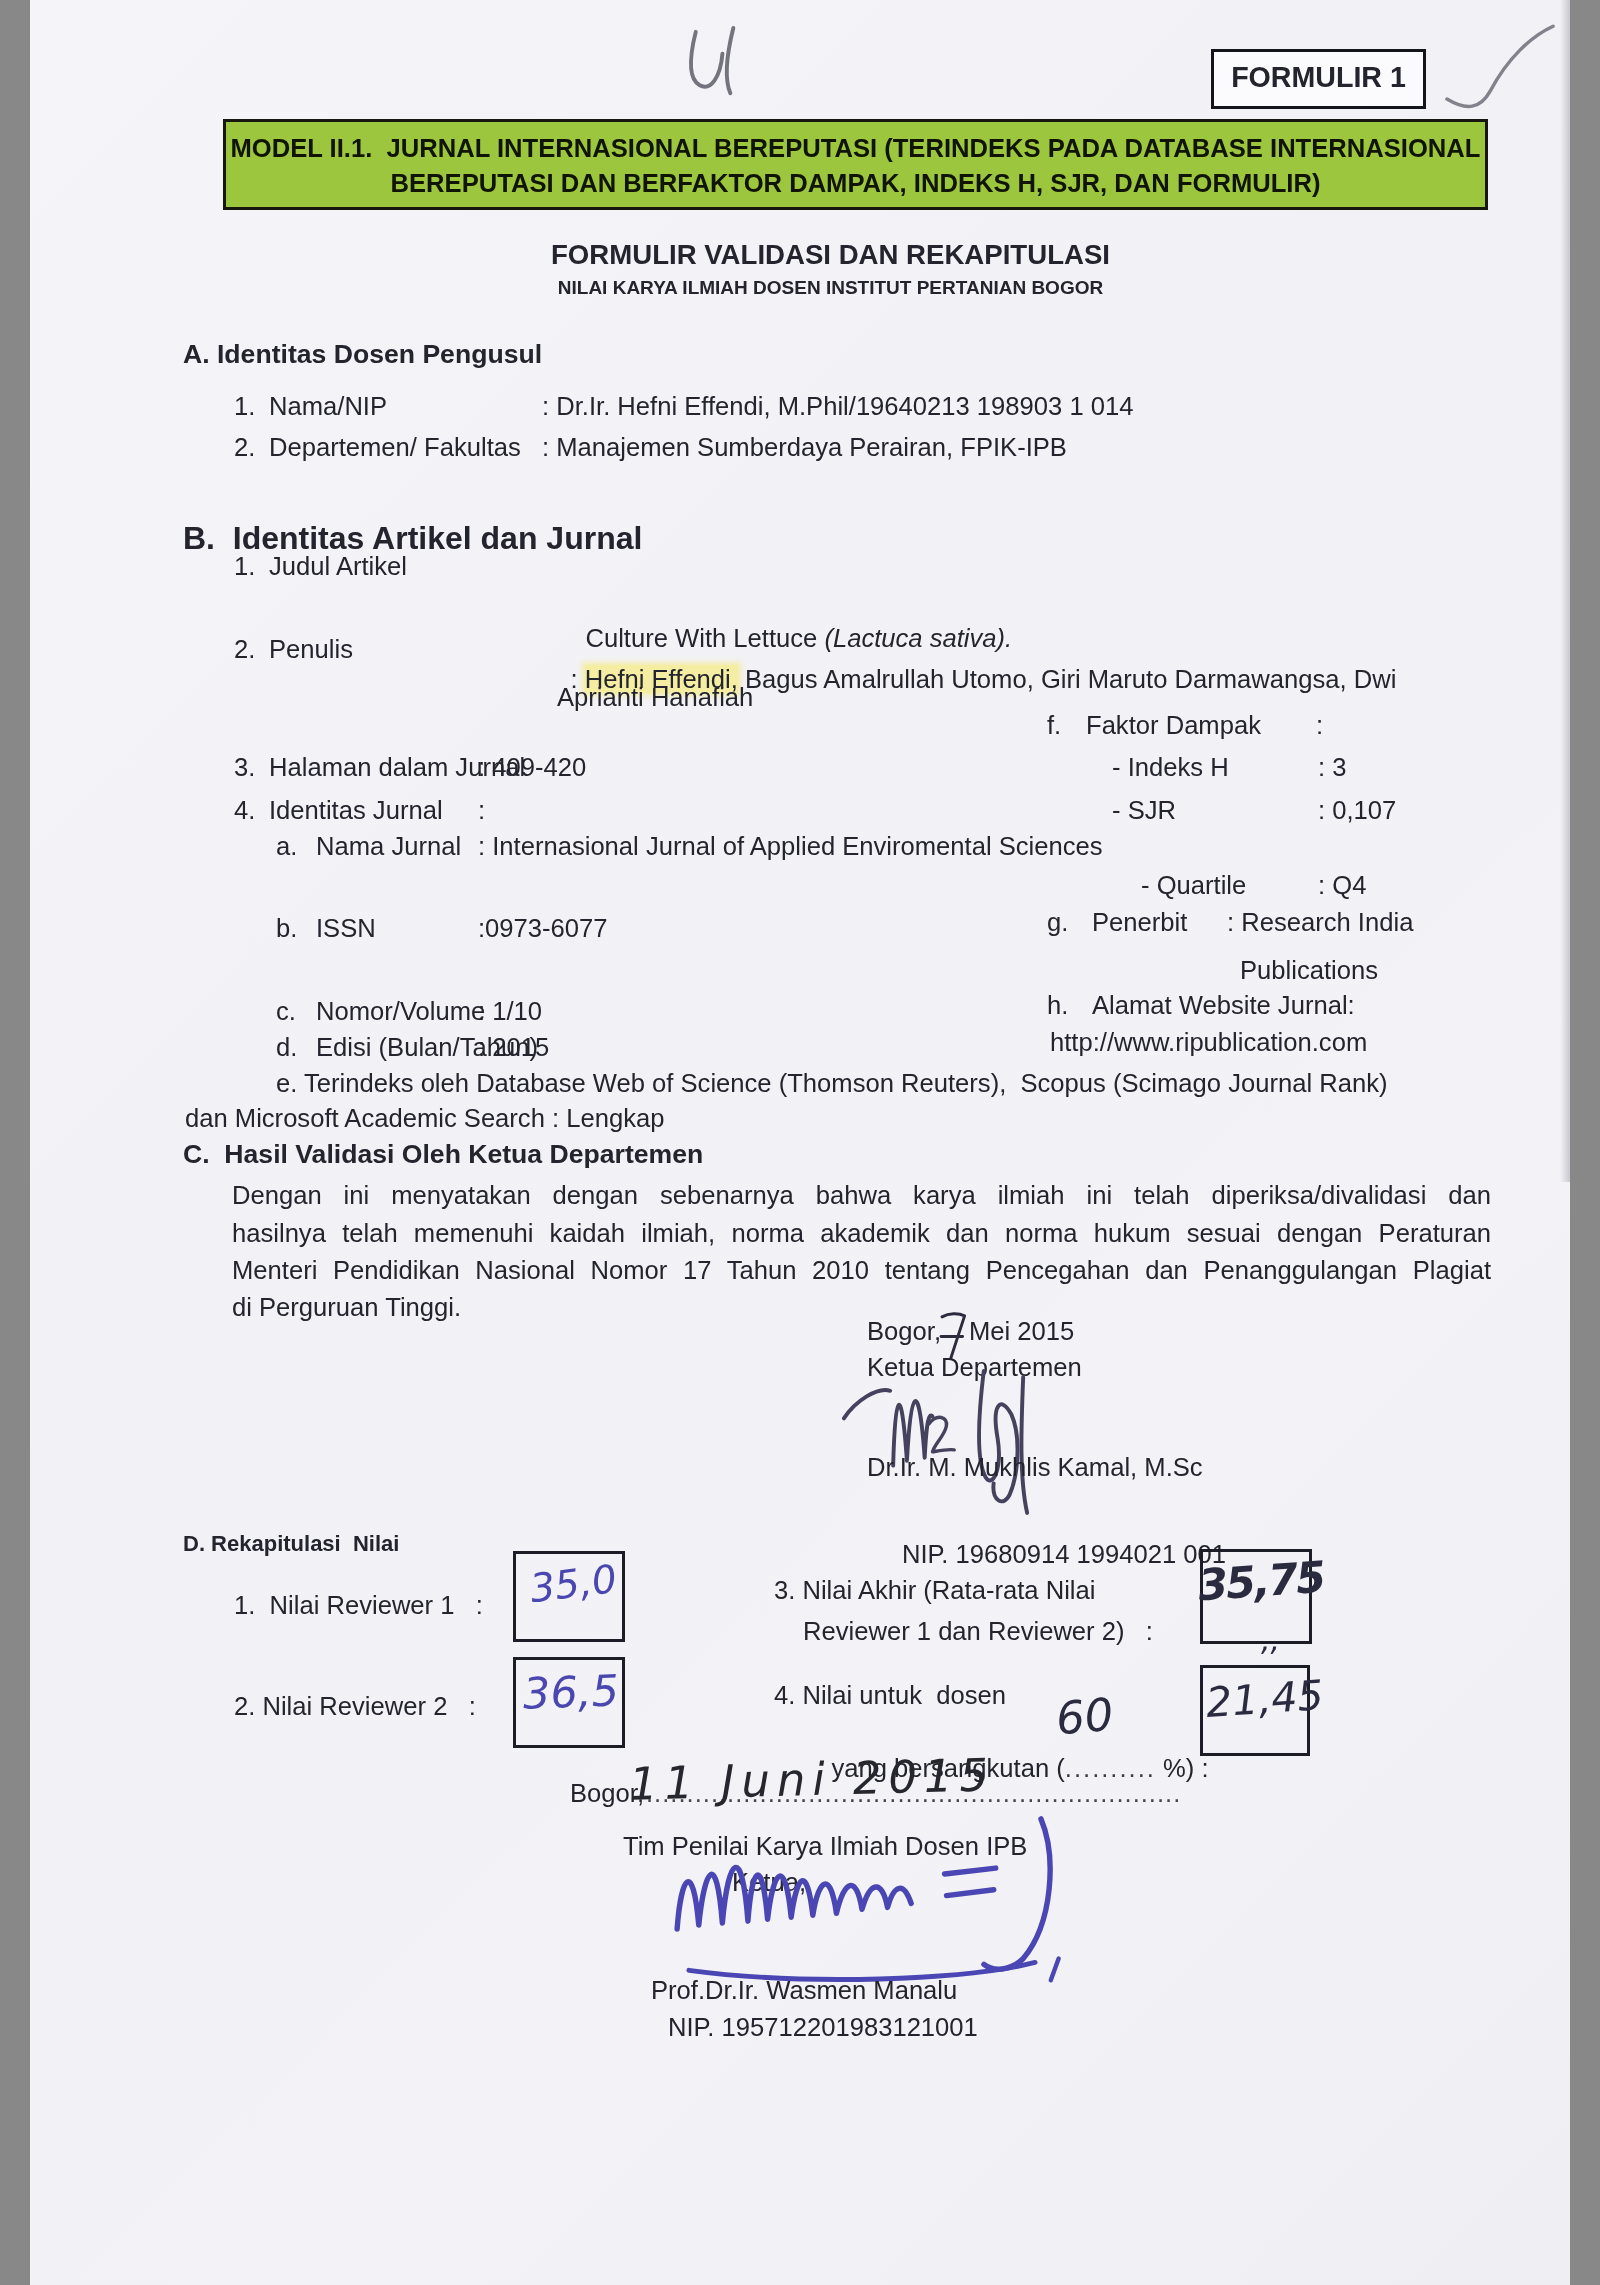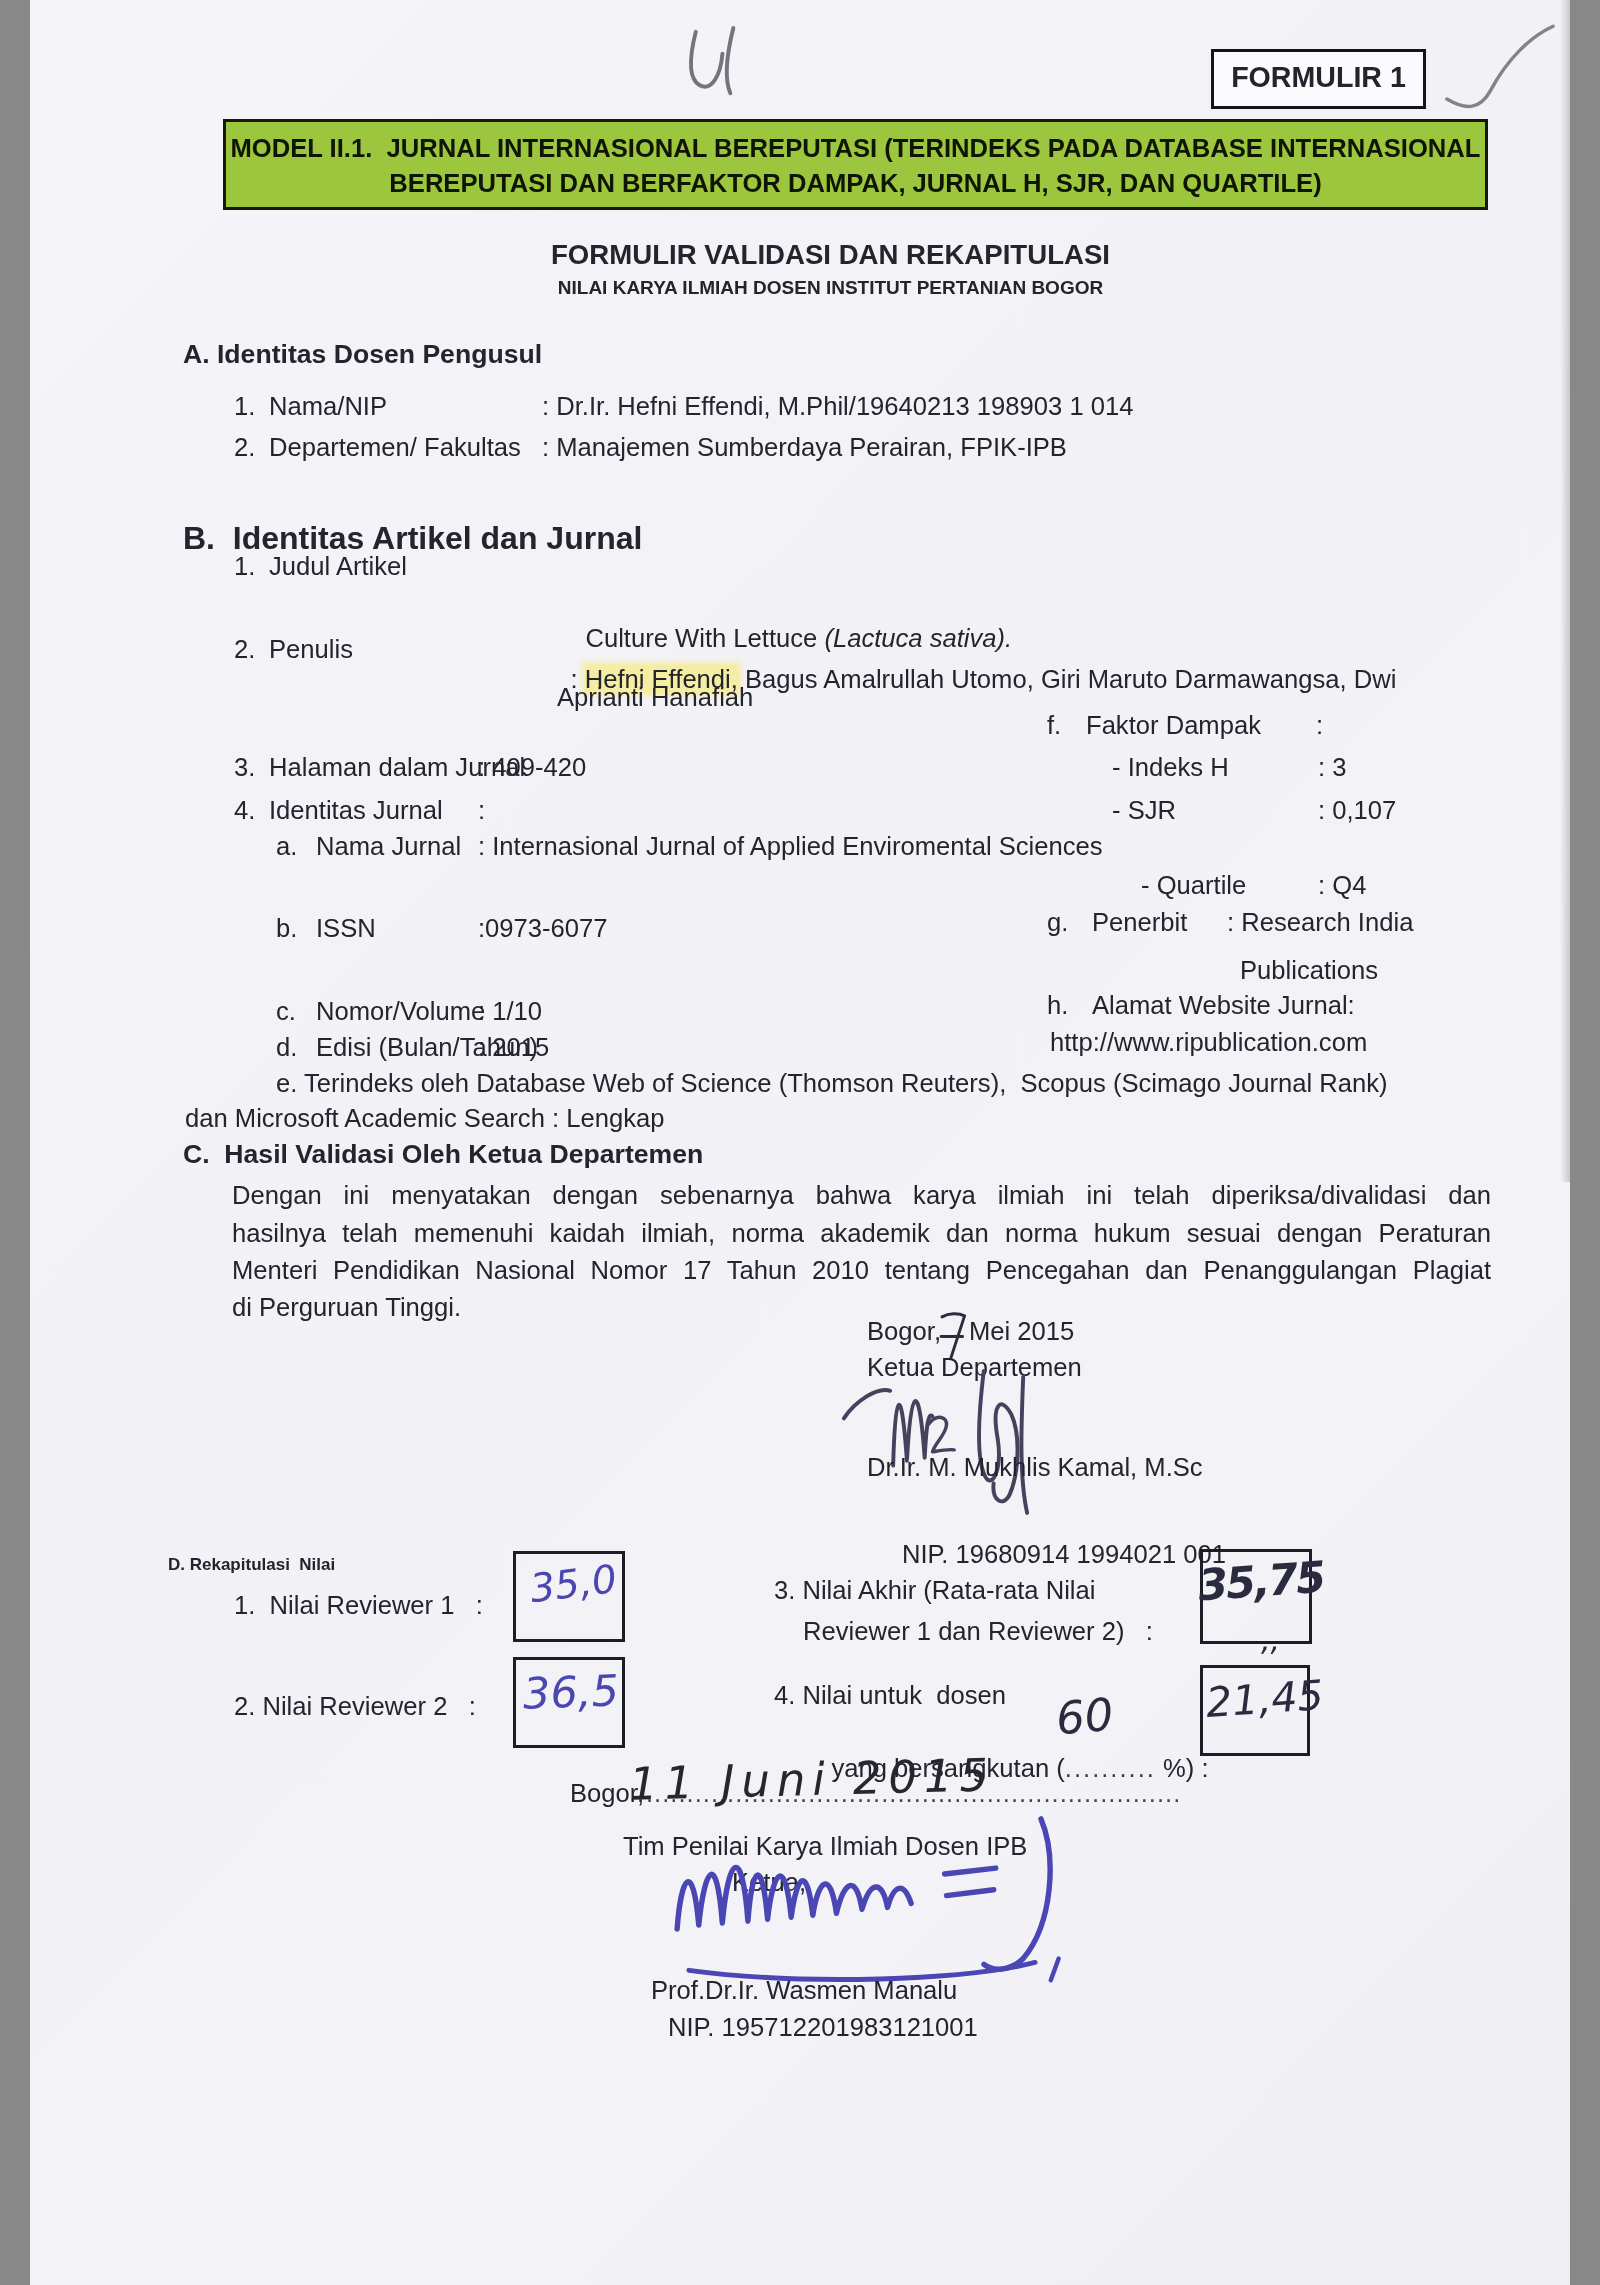--- a/index.html
+++ b/index.html
@@ -39,21 +39,21 @@
   <div style="position:absolute; left:1181px; top:49px; width:209px; height:54px; border:3px solid #14141c; background:#fbfbfd;">
     <div class="t b" style="position:static; font-size:28.6px; text-align:center; line-height:51px;">FORMULIR 1</div>
   </div>
 
   <svg style="left:1411px; top:21.7px;" width="118" height="99" viewBox="0 0 120 100">
     <path d="M6,78 C26,90 40,88 50,70 C68,36 92,14 114,4" stroke="#82828c" stroke-width="3.5"></path>
   </svg>
 
   <div style="position:absolute; left:193px; top:119px; width:1265px; height:91px; border:3.9px solid #17170f; background:#9dc63f; box-sizing:border-box; text-align:center; padding-top:8.9px;">
     <div class="b" style="font-size:25.6px; color:#101403; line-height:35px; white-space:pre;">MODEL II.1.  JURNAL INTERNASIONAL BEREPUTASI (TERINDEKS PADA DATABASE INTERNASIONAL</div>
-    <div class="b" style="font-size:25.6px; color:#101403; line-height:35px; white-space:pre;">BEREPUTASI DAN BERFAKTOR DAMPAK, JURNAL H, SJR, DAN QUARTILE)</div>
+    <div class="b" style="font-size:25.6px; color:#101403; line-height:35px; white-space:pre;">BEREPUTASI DAN BERFAKTOR DAMPAK, INDEKS H, SJR, DAN FORMULIR)</div>
   </div>
 
   <div class="t b cen" style="top:239px; font-size:27.6px;">FORMULIR VALIDASI DAN REKAPITULASI</div>
   <div class="t b cen" style="top:277px; font-size:19px;">NILAI KARYA ILMIAH DOSEN INSTITUT PERTANIAN BOGOR</div>
 
   <div class="t b" style="left:153px; top:339px; font-size:26.6px;">A. Identitas Dosen Pengusul</div>
 
   <div class="t" style="left:204px; top:392px;">1.</div>
   <div class="t" style="left:239px; top:392px;">Nama/NIP</div>
   <div class="t" style="left:512px; top:392px;">: Dr.Ir. Hefni Effendi, M.Phil/19640213 198903 1 014</div>
@@ -140,21 +140,21 @@
     <path d="M8,52 C20,34 42,20 55,24" stroke="#45425e" stroke-width="4"></path>
     <path d="M58,100 C60,28 66,10 72,95 C76,22 84,8 90,92 C92,55 94,46 98,50" stroke="#45425e" stroke-width="4"></path>
     <path d="M94,58 C102,47 114,50 112,60 C110,70 100,78 98,86 C104,85 114,83 120,84" stroke="#45425e" stroke-width="3.5"></path>
     <path d="M150,4 C145,45 142,95 152,112 C159,123 169,103 164,72 C158,38 167,28 178,48 C188,70 185,110 176,130 C170,142 158,136 160,118" stroke="#45425e" stroke-width="4"></path>
     <path d="M190,10 C188,60 186,112 194,148" stroke="#45425e" stroke-width="4"></path>
   </svg>
 
   <div class="t" style="left:837px; top:1453px;">Dr.Ir. M. Mukhlis Kamal, M.Sc</div>
   <div class="t" style="left:837px; top:1540px;margin-left:35px;">NIP. 19680914 1994021 001</div>
 
-  <div class="t b" style="left:138px; top:1531px; font-size:17px;margin-top:24px;">D. Rekapitulasi  Nilai</div>
+  <div class="t b" style="left:153px; top:1531px; font-size:22px;">D. Rekapitulasi  Nilai</div>
 
   <div class="t" style="left:204px; top:1591px;">1.  Nilai Reviewer 1   :</div>
   <div class="box" style="left:483px; top:1551px; width:106px; height:85px;"></div>
   <div class="hw ink-blue" style="left:500px; top:1561px; font-size:39px; transform:rotate(-7deg);">35,0</div>
 
   <div class="t" style="left:744px; top:1576px;">3. Nilai Akhir (Rata-rata Nilai</div>
   <div class="t" style="left:773px; top:1617px;">Reviewer 1 dan Reviewer 2)   :</div>
   <div class="box" style="left:1170px; top:1549px; width:106px; height:89px;"></div>
   <div class="hw ink-dark" style="left:1168px; top:1556px; font-size:43px; font-weight:bold; transform:rotate(-4deg); letter-spacing:-2px;">35,75</div>
   <div class="hw ink-dark" style="left:1231px; top:1623px; font-size:29.6px;">,,</div>

